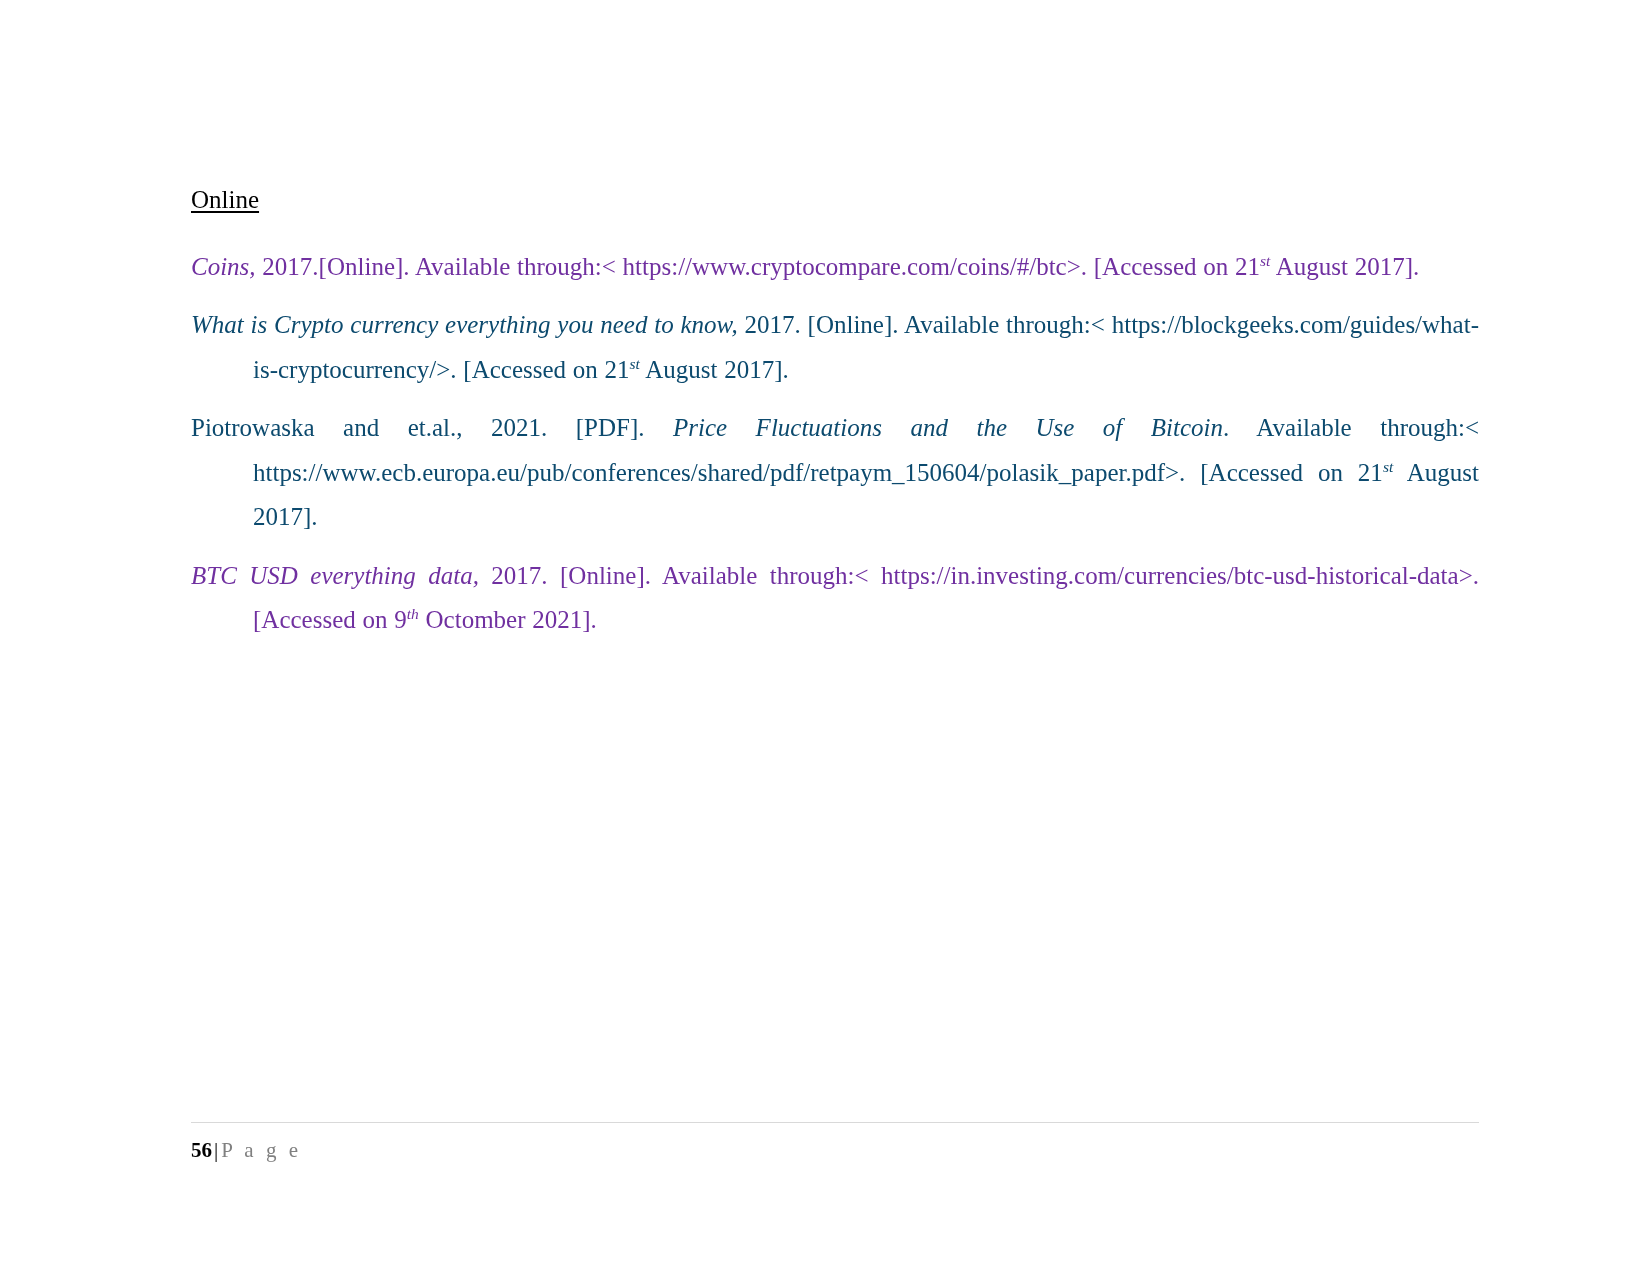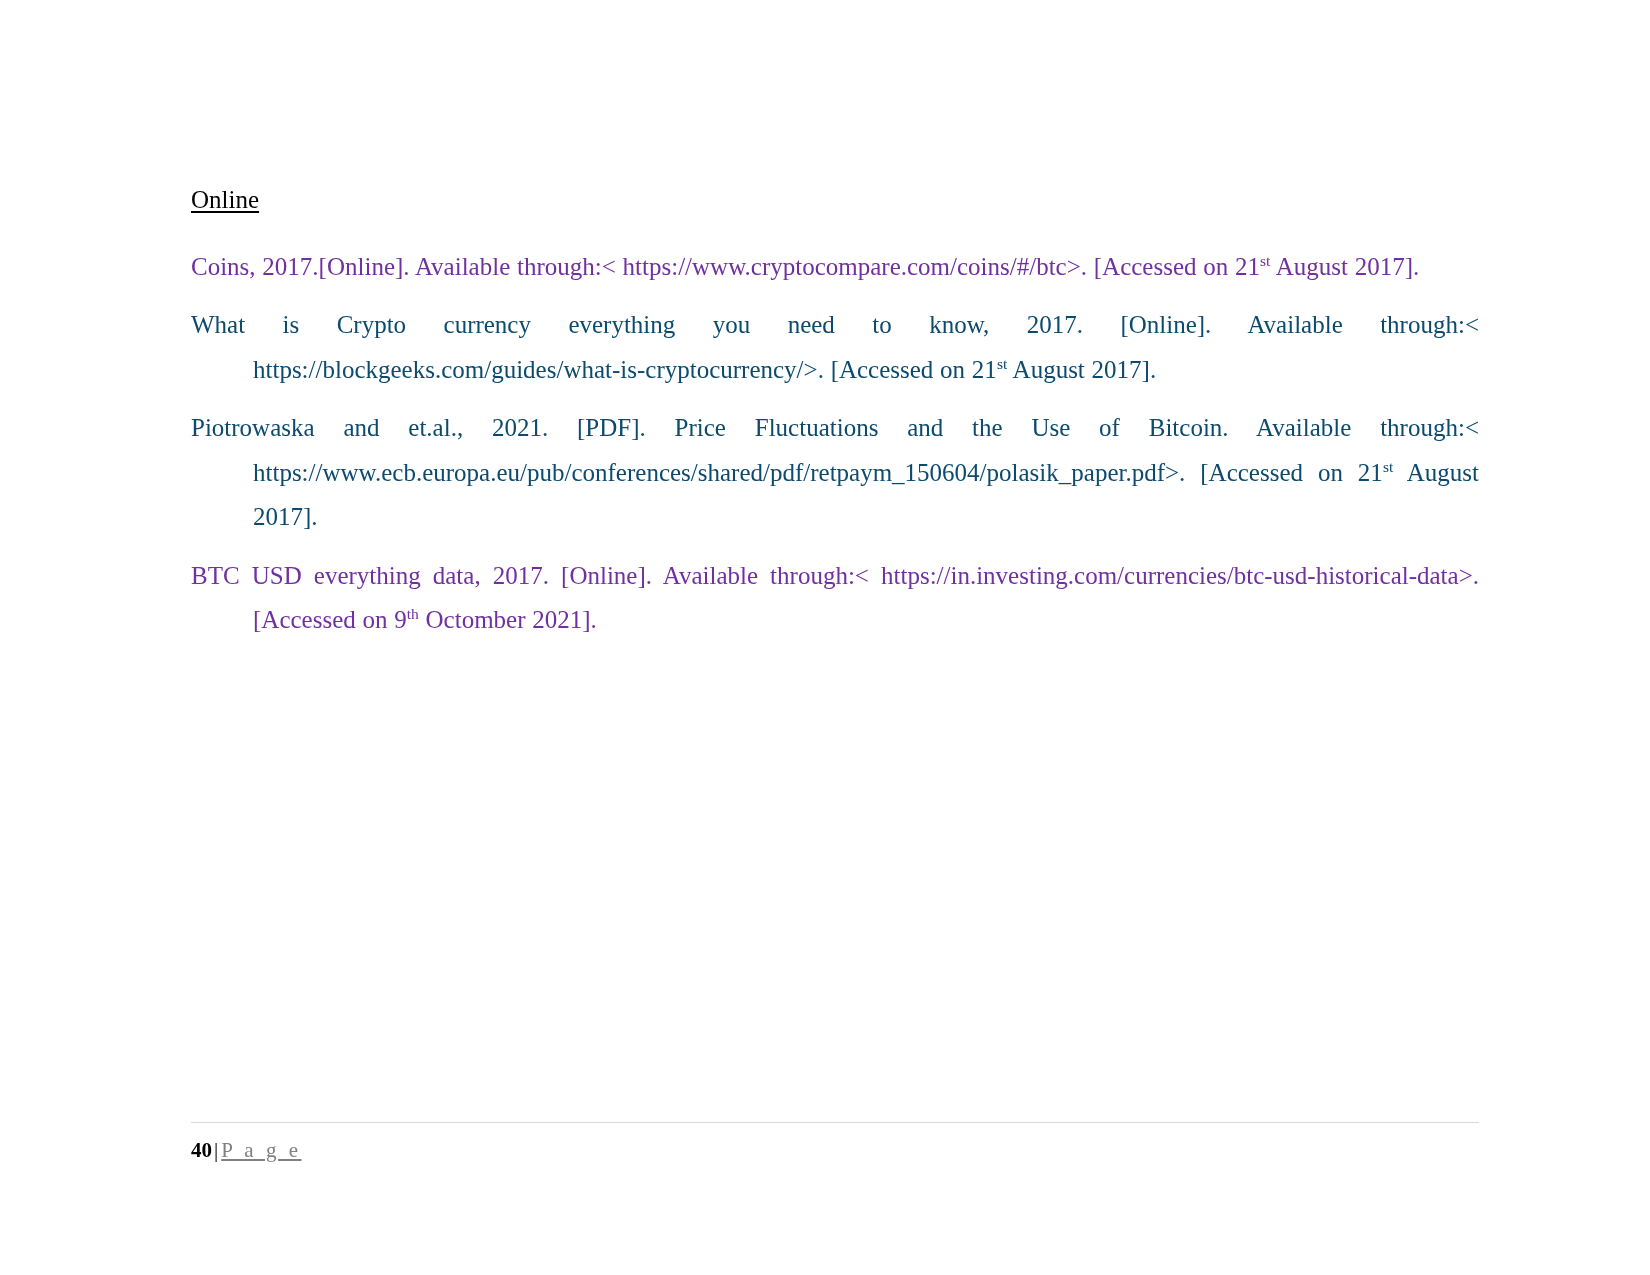--- a/index.html
+++ b/index.html
@@ -55,26 +55,27 @@
     padding-left: 62px;
     text-indent: -62px;
     word-spacing: 0.02em;
   }
   .ref:last-of-type { margin-bottom: 0; }
 
   .ref.purple { color: #7030A0; }
   .ref.black  { color: #0c4a6e; }
 
   
-  .ref .italic { }
+  .ref .italic { font-style: italic; }
 
   sup {
     font-size: 0.62em;
     vertical-align: super;
     line-height: 0;
+    font-style: italic;
   }
 
   
   .ref.single-line { text-align: left; }
 
   
   .footer-rule {
     position: absolute;
     left: 143px;
     top: 1122px;
@@ -94,21 +95,20 @@
     font-weight: bold;
     color: #000000;
   }
   .footer .sep {
     color: #000000;
     margin: 0 3px 0 2px;
   }
   .footer .page-word {
     color: #808080;
     letter-spacing: 3.5px;
-    text-decoration: underline;
   }
 </style>
 </head>
 <body>
 
 <div class="page">
 
   <div class="content">
 
     <div class="section-heading">Online</div>
@@ -131,16 +131,16 @@
     
     <p class="ref purple">
       <span class="italic">BTC USD everything data,</span><span> 2017. [Online]. Available through:&lt; https://in.investing.com/currencies/btc-usd-historical-data&gt;. [Accessed on 9</span><sup>th</sup><span> Octomber 2021].</span>
     </p>
 
   </div>
 
   <div class="footer-rule"></div>
 
   <div class="footer">
-    <span class="page-num">40</span><span class="sep">|</span><span class="page-word">P a g e</span>
+    <span class="page-num">56</span><span class="sep">|</span><span class="page-word">P a g e</span>
   </div>
 
 </div>
 
 </body></html>

